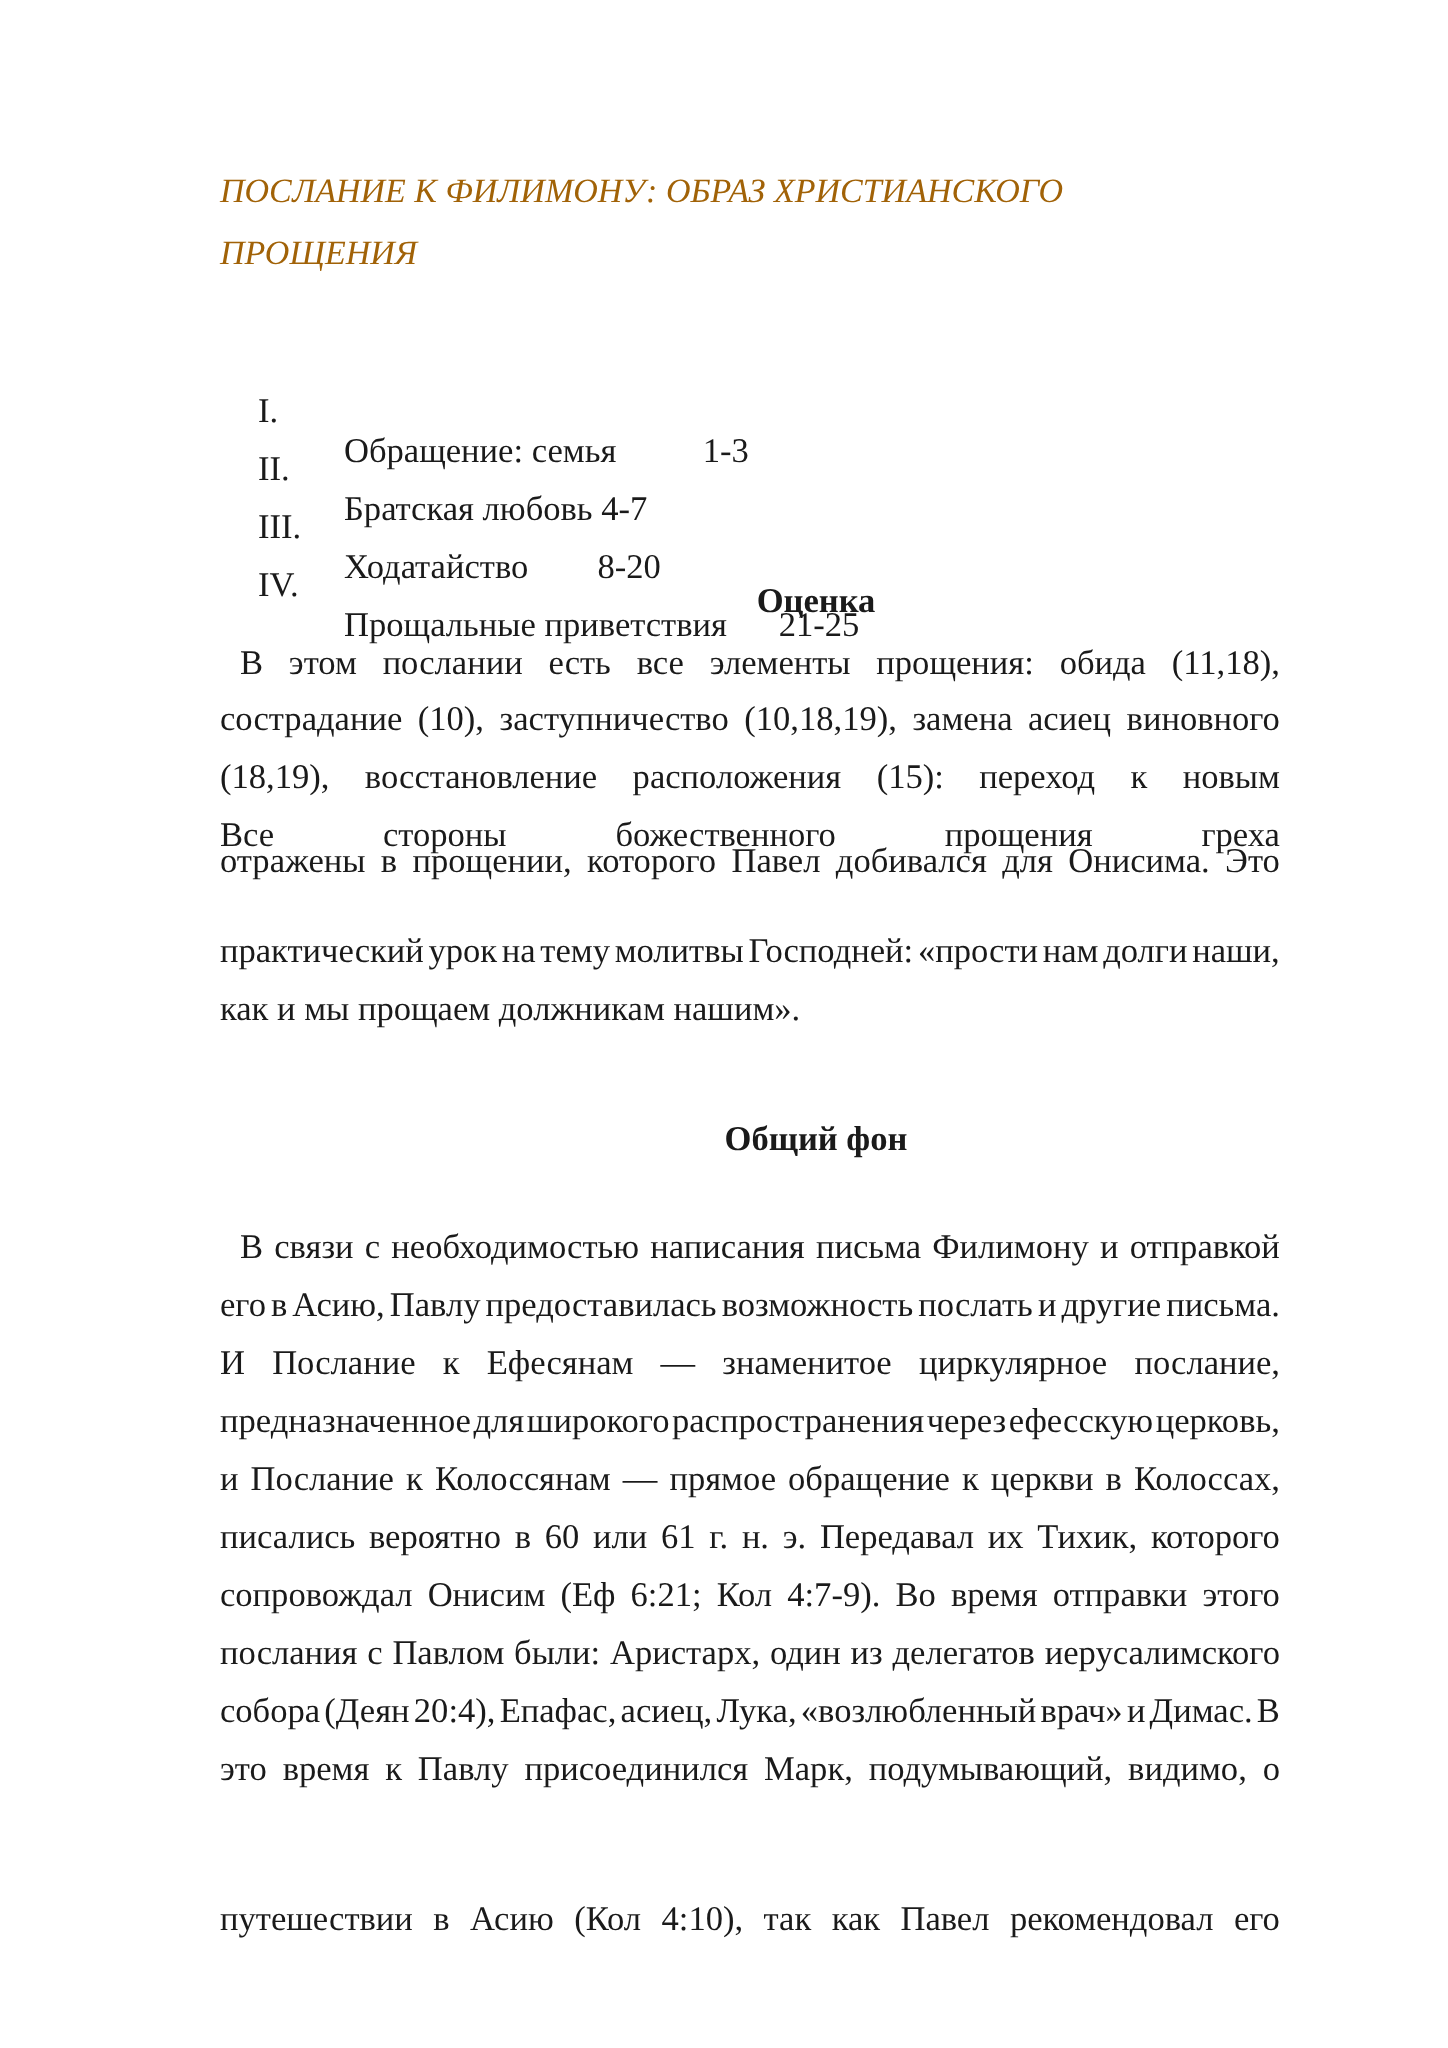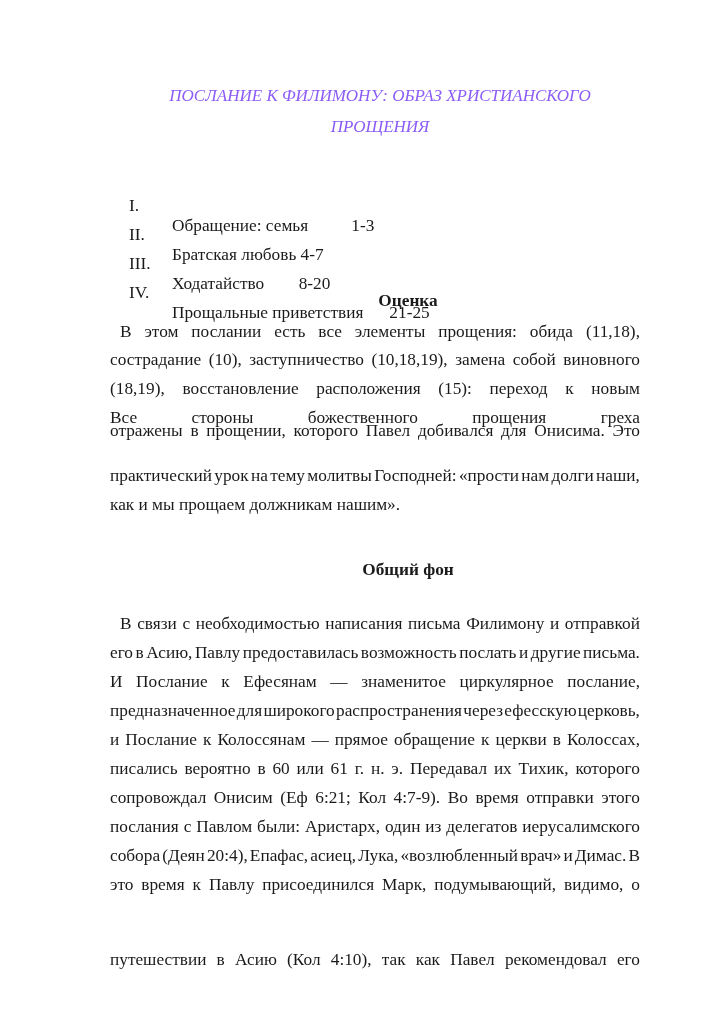--- a/index.html
+++ b/index.html
@@ -3,22 +3,22 @@
 <meta charset="utf-8">
 <style>
   html, body { margin: 0; padding: 0; background: #ffffff; }
   body { width: 724px; height: 1024px; position: relative; overflow: hidden; }
   .page {
     position: absolute; left: 0; top: 0; width: 724px; height: 1024px;
     font-family: "Liberation Serif", "DejaVu Serif", serif;
     color: #1a1a1a; font-size: 17.3px;
   }
   .title {
-    position: absolute; left: 110px; width: 540px; text-align: center;
-    font-style: italic; font-size: 17px; letter-spacing: 0px; color: #8b5cf6;
+    position: absolute; left: 110px; width: 540px; text-align: left;
+    font-style: italic; font-size: 17px; letter-spacing: 0px; color: #a16207;
   }
   .outline-row { position: absolute; left: 129px; font-size: 17.3px; white-space: pre; }
   .outline-row .num { position: absolute; left: 0; }
   .outline-row .txt { position: absolute; left: 43px; white-space: pre; }
   .subhead {
     position: absolute; left: 110px; width: 540px; text-align: center;
     font-weight: bold; font-size: 17.3px; margin-left: 28px;
   }
   .heading {
     position: absolute; left: 110px; width: 540px; text-align: center;
@@ -74,21 +74,21 @@
         <span>прощения:</span>
         <span>обида</span>
         <span>(11,18),</span>
       </div>
     <div class="line justify-fill" style="top:349px;">
         <span>сострадание</span>
         <span>(10),</span>
         <span>заступничество</span>
         <span>(10,18,19),</span>
         <span>замена</span>
-        <span>собой</span>
+        <span>асиец</span>
         <span>виновного</span>
       </div>
     <div class="line justify-fill" style="top:378px;">
         <span>(18,19),</span>
         <span>восстановление</span>
         <span>расположения</span>
         <span>(15):</span>
         <span>переход</span>
         <span>к</span>
         <span>новым</span>

